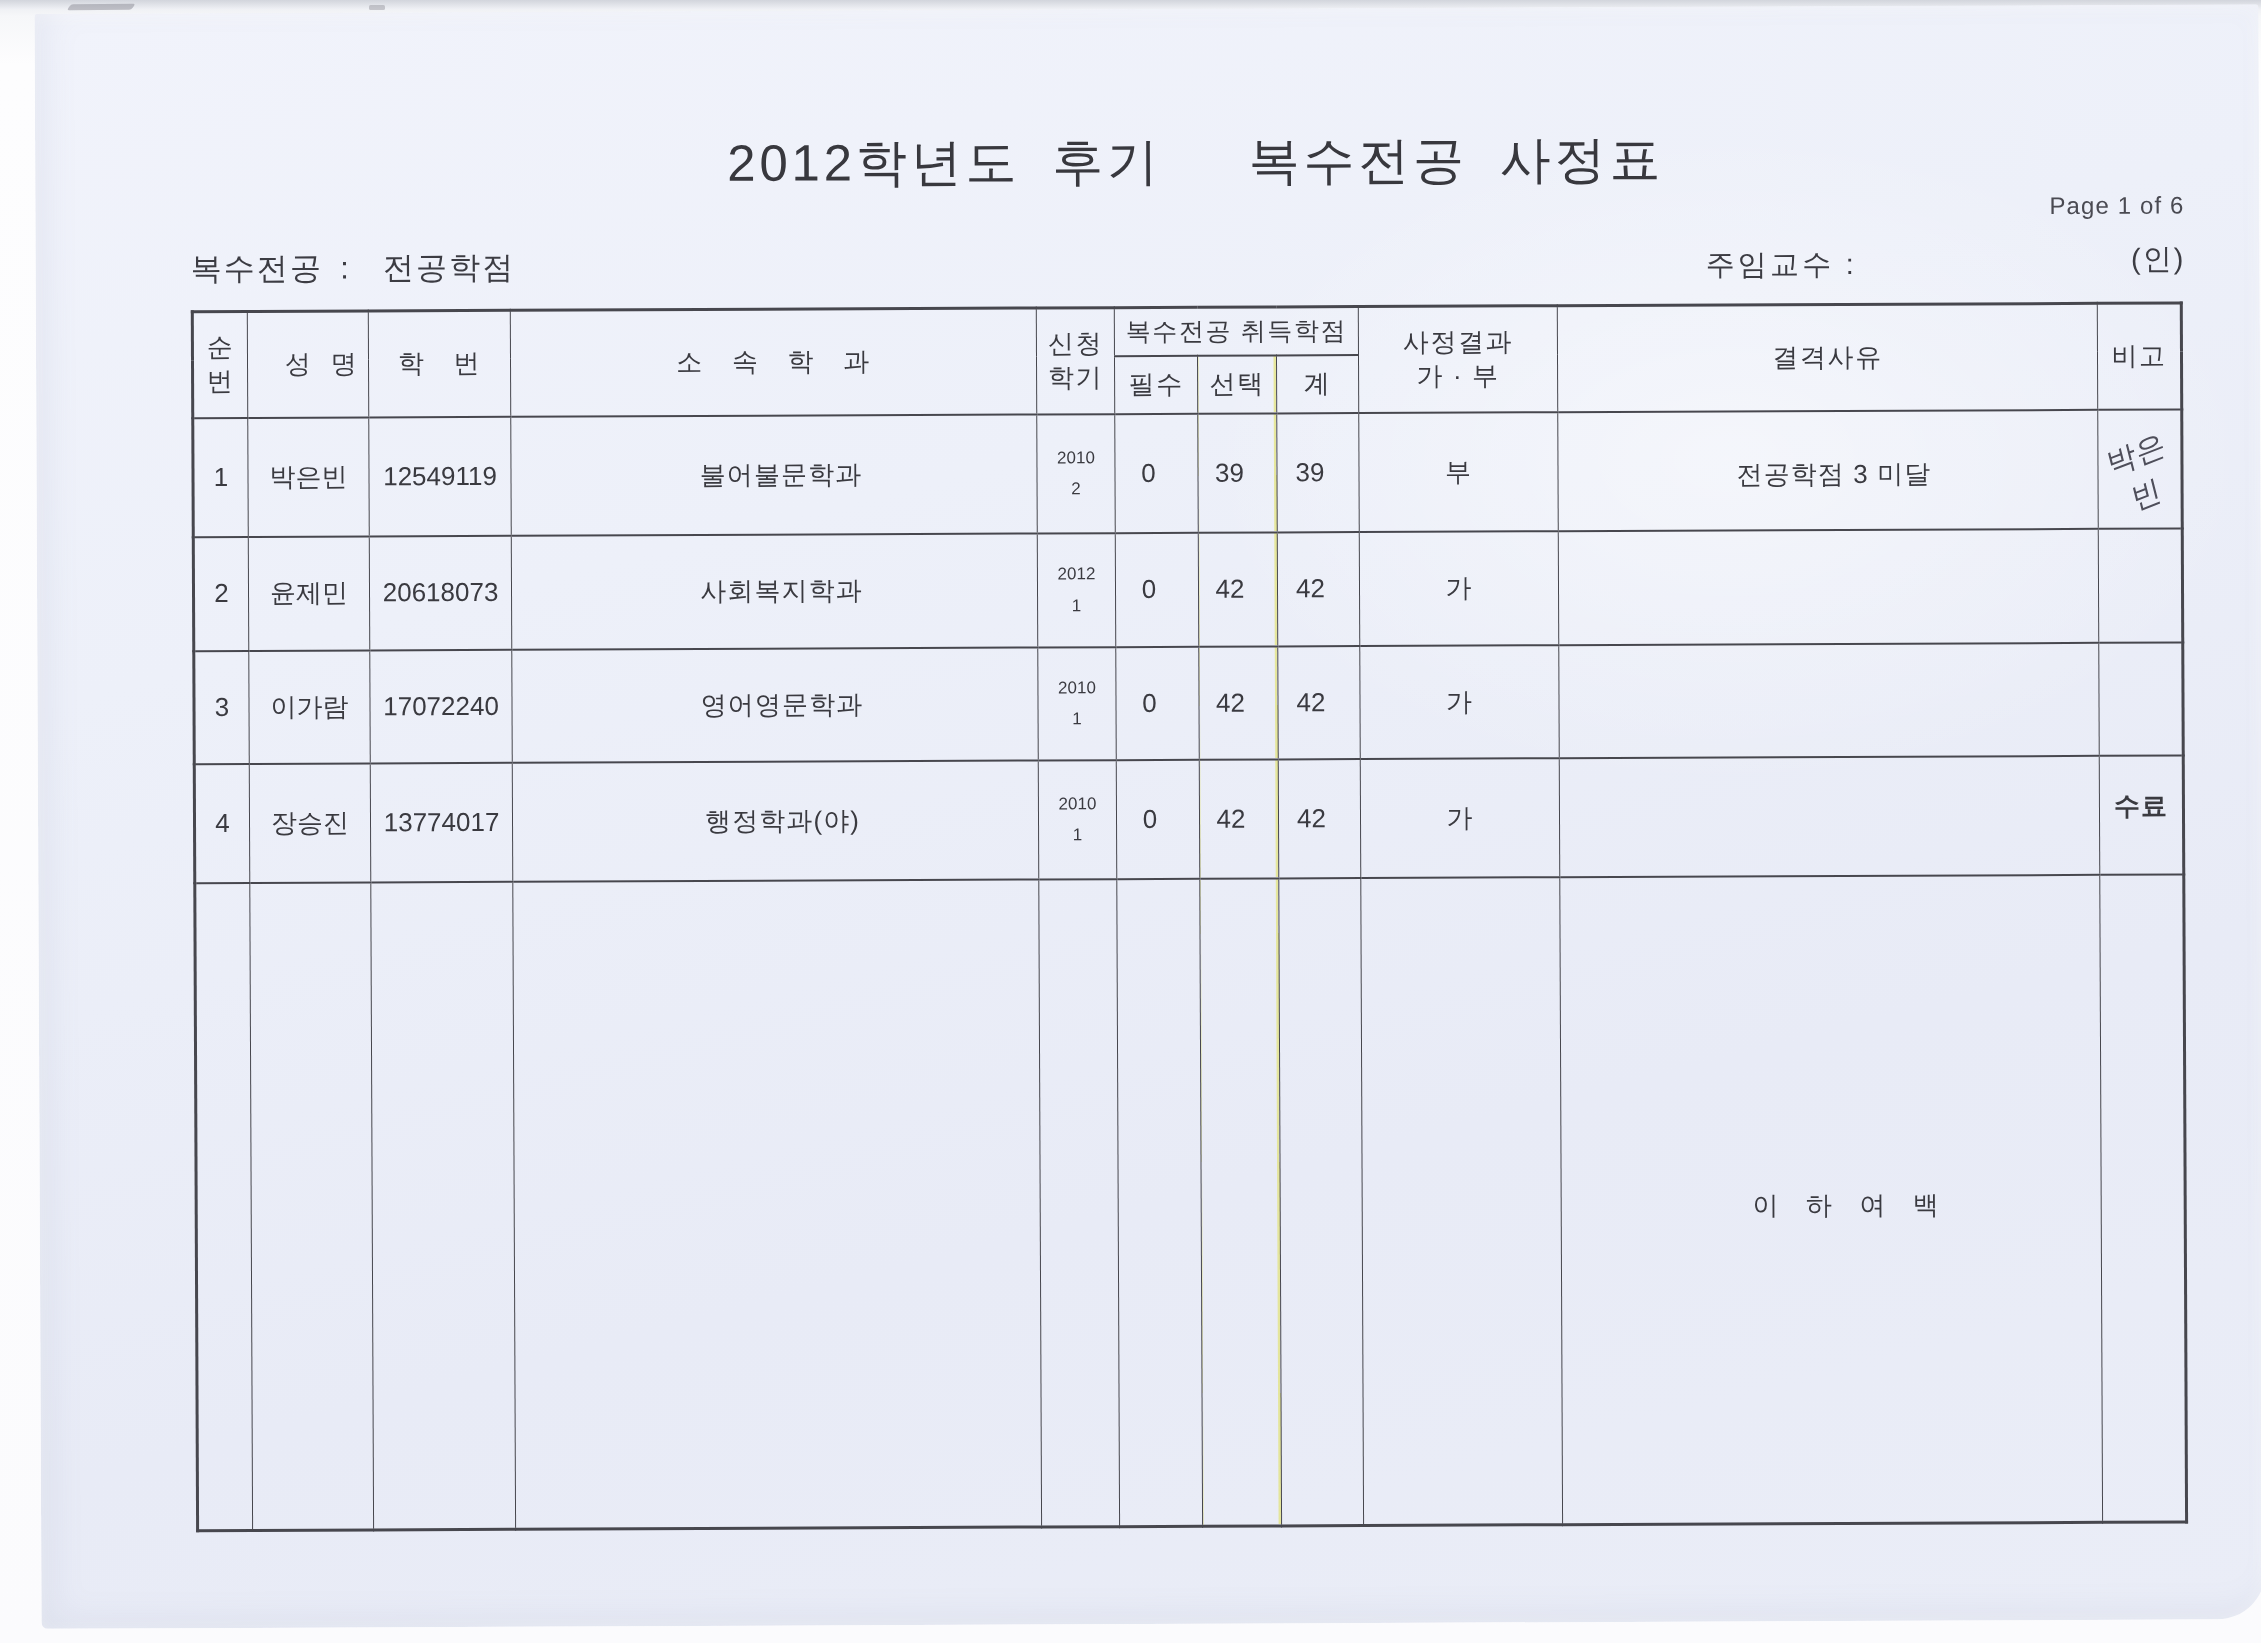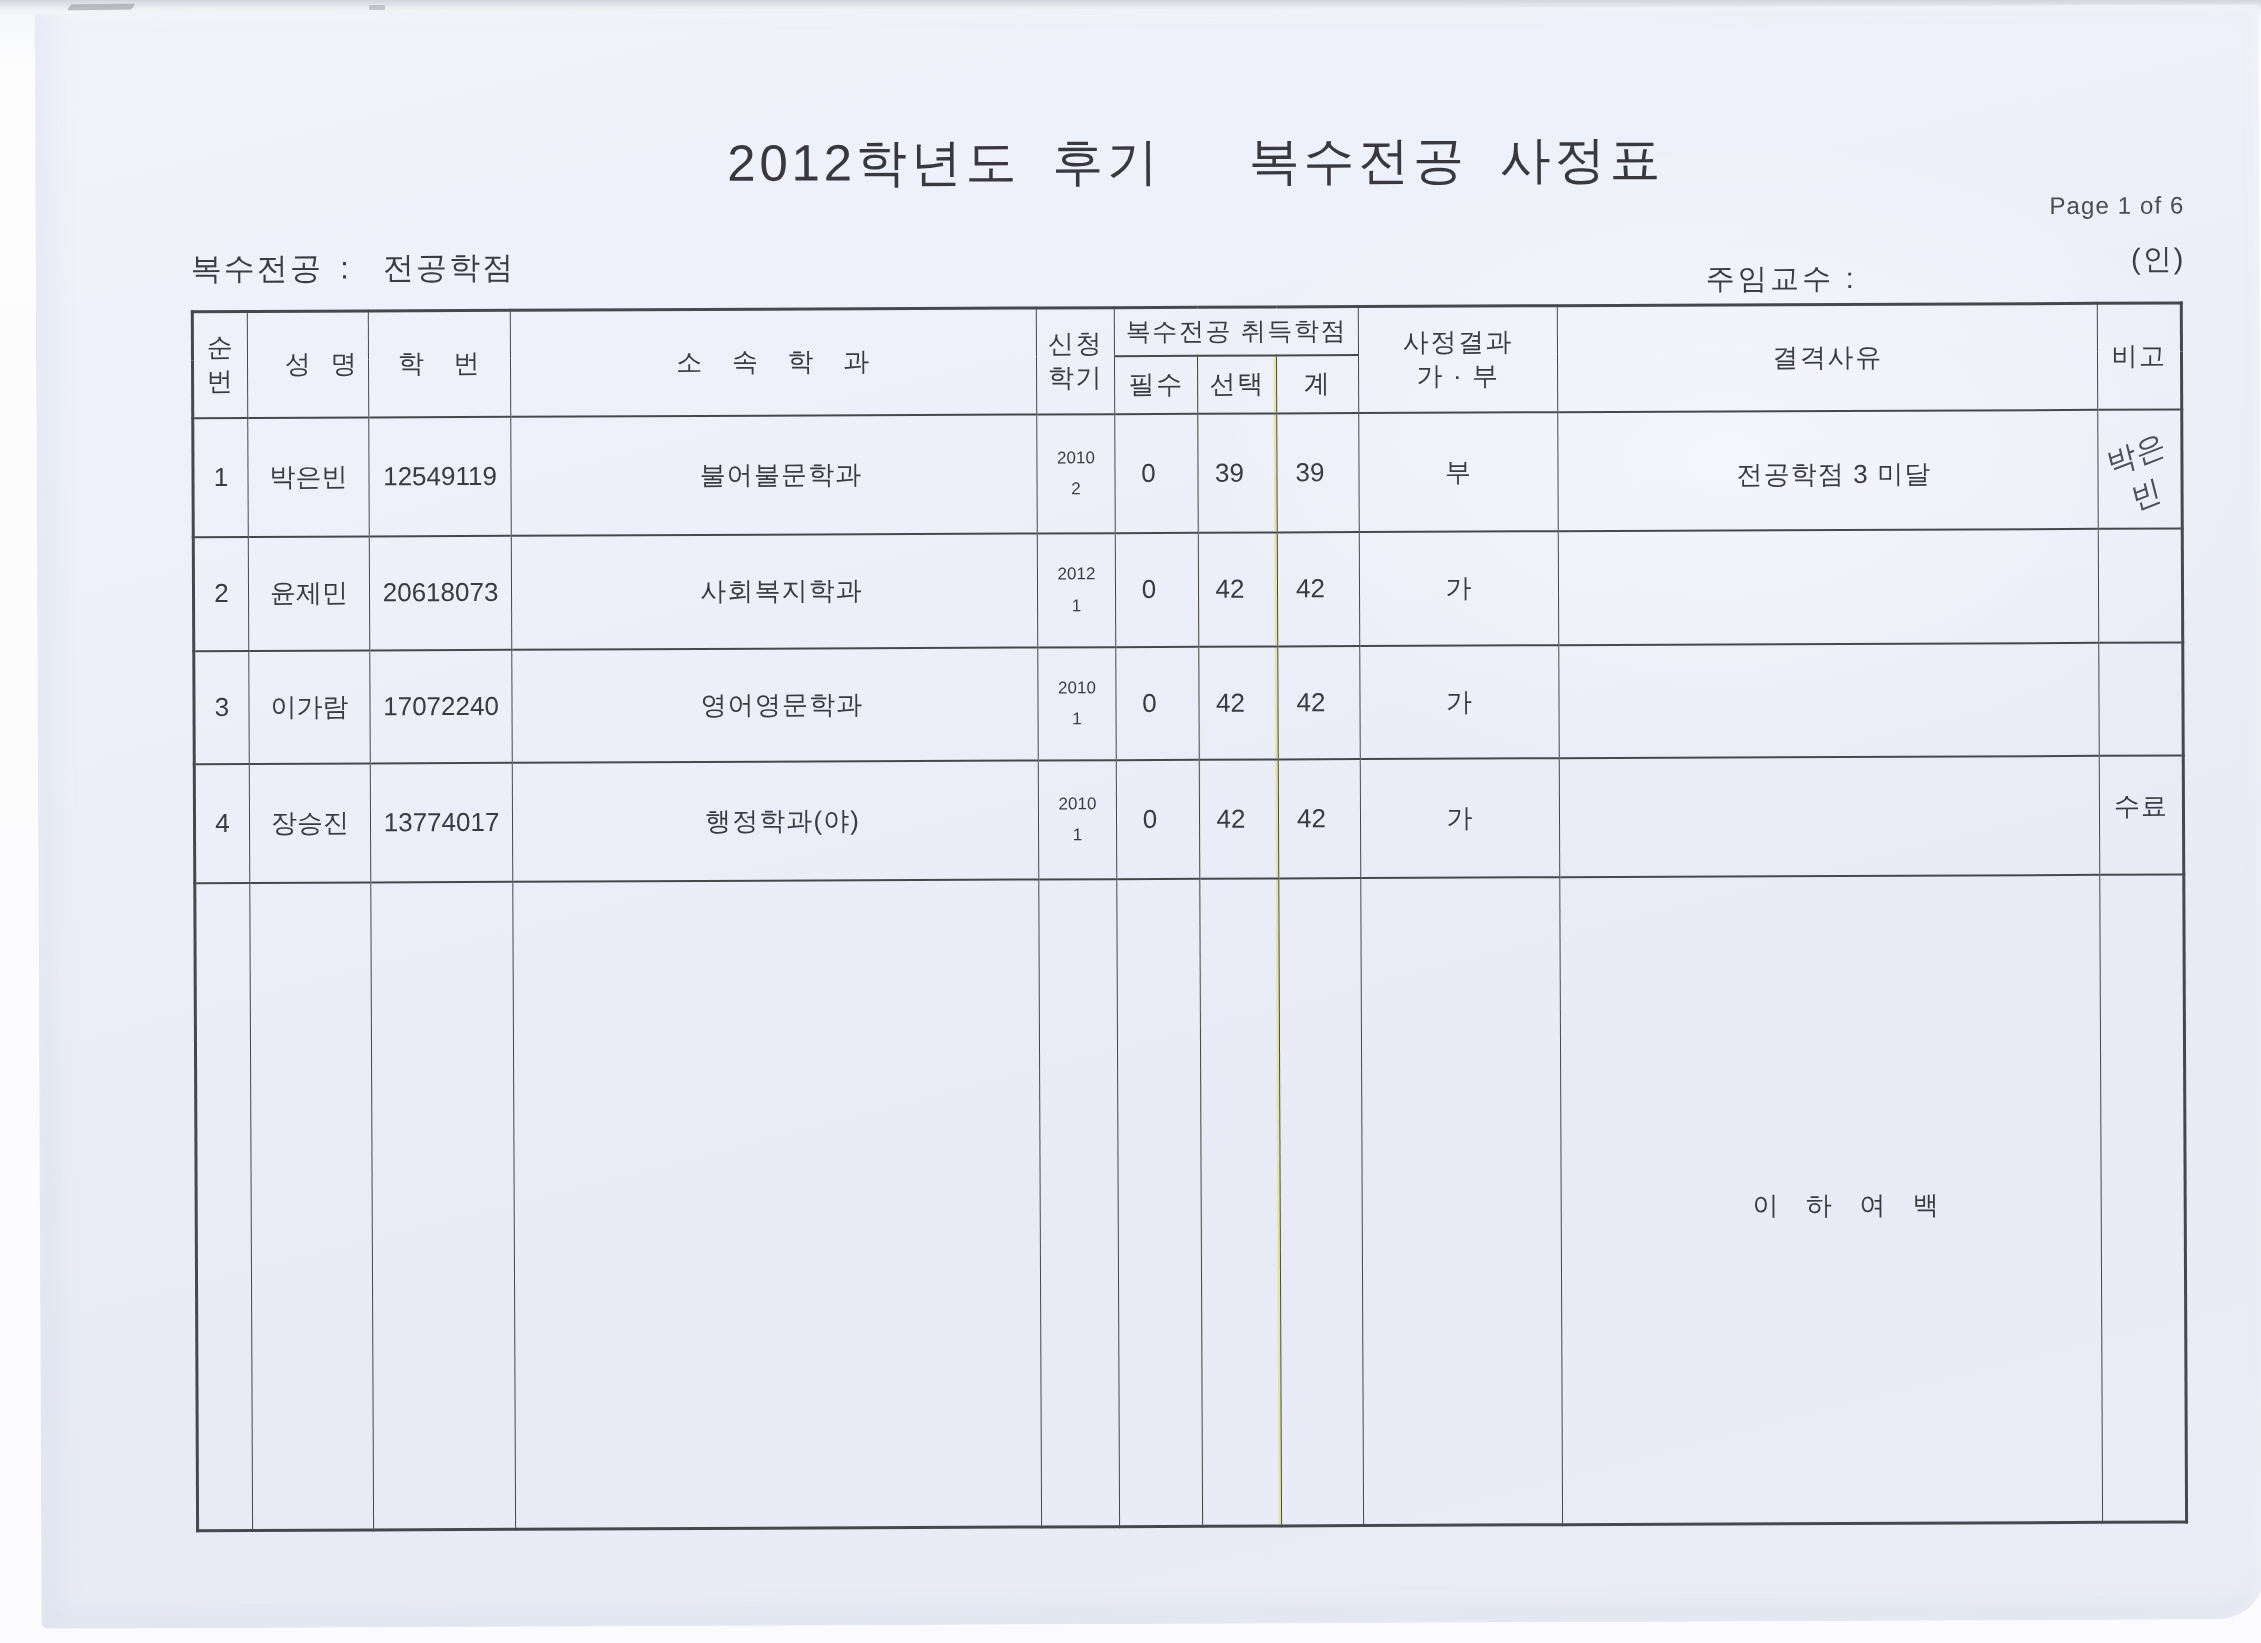--- a/index.html
+++ b/index.html
@@ -32,21 +32,21 @@
   .page-info{
     position:absolute;right:75px;top:187px;
     font-size:24px;color:#4a4a52;letter-spacing:1.1px;
   }
   .major-line{
     position:absolute;left:155px;top:235px;
     font-size:31px;color:#3c3c43;letter-spacing:2.1px;word-spacing:6.4px;
   }
   .major-line .val{margin-left:15px;}
   .prof-line{
-    position:absolute;left:1670px;top:253px;
+    position:absolute;left:1670px;top:239px;
     font-size:29px;color:#3c3c43;letter-spacing:3.2px;
   }
   .seal{
     position:absolute;right:74px;top:235px;
     font-size:29px;color:#3c3c43;letter-spacing:2.1px;
   }
   table.sheet{
     position:absolute;left:155px;top:297px;width:1989px;height:1219px;
     border-collapse:collapse;table-layout:fixed;
   }
@@ -77,21 +77,21 @@
     vertical-align:top;text-align:left;
     padding:11.8px 0 0 31px;font-size:27px;word-spacing:16px;letter-spacing:2.1px;
   }
   .note-cell{position:relative;}
   .sig{
     position:absolute;left:2.1px;top:23.6px;width:100%;
     transform:rotate(-21deg) skewX(-7deg);
     font-size:30px;font-weight:500;color:#4e4e5a;letter-spacing:0.5px;
     font-family:"DejaVu Serif","Liberation Serif",serif;
   }
-  .note-bottom{vertical-align:bottom;padding-bottom:18px;font-size:25px;letter-spacing:1.1px;}
+  .note-bottom{vertical-align:bottom;padding-bottom:18px;font-size:25px;letter-spacing:1.1px;font-weight:bold;}
   
   .ctot{border-left-color:#3c4296;}
   .csel{background-image:linear-gradient(270deg,rgba(226,226,108,.65) 0 2.7px,rgba(226,226,108,0) 2.7px);}
   
   .edge-top{position:absolute;left:0;top:0;width:100%;height:8.6px;background:linear-gradient(180deg,#c9ccd4,#eef0f5);opacity:.7;}
   .edge-mark1{position:absolute;left:69px;top:4.3px;width:64px;height:6.4px;background:#8a8a93;opacity:.5;transform:skewX(-35deg) rotate(-0.4deg);border-radius:2.1px;}
   .edge-mark2{position:absolute;left:369px;top:5.4px;width:16px;height:4.8px;background:#9a9aa2;opacity:.5;border-radius:1.6px;}
 </style>
 </head>
 <body>

